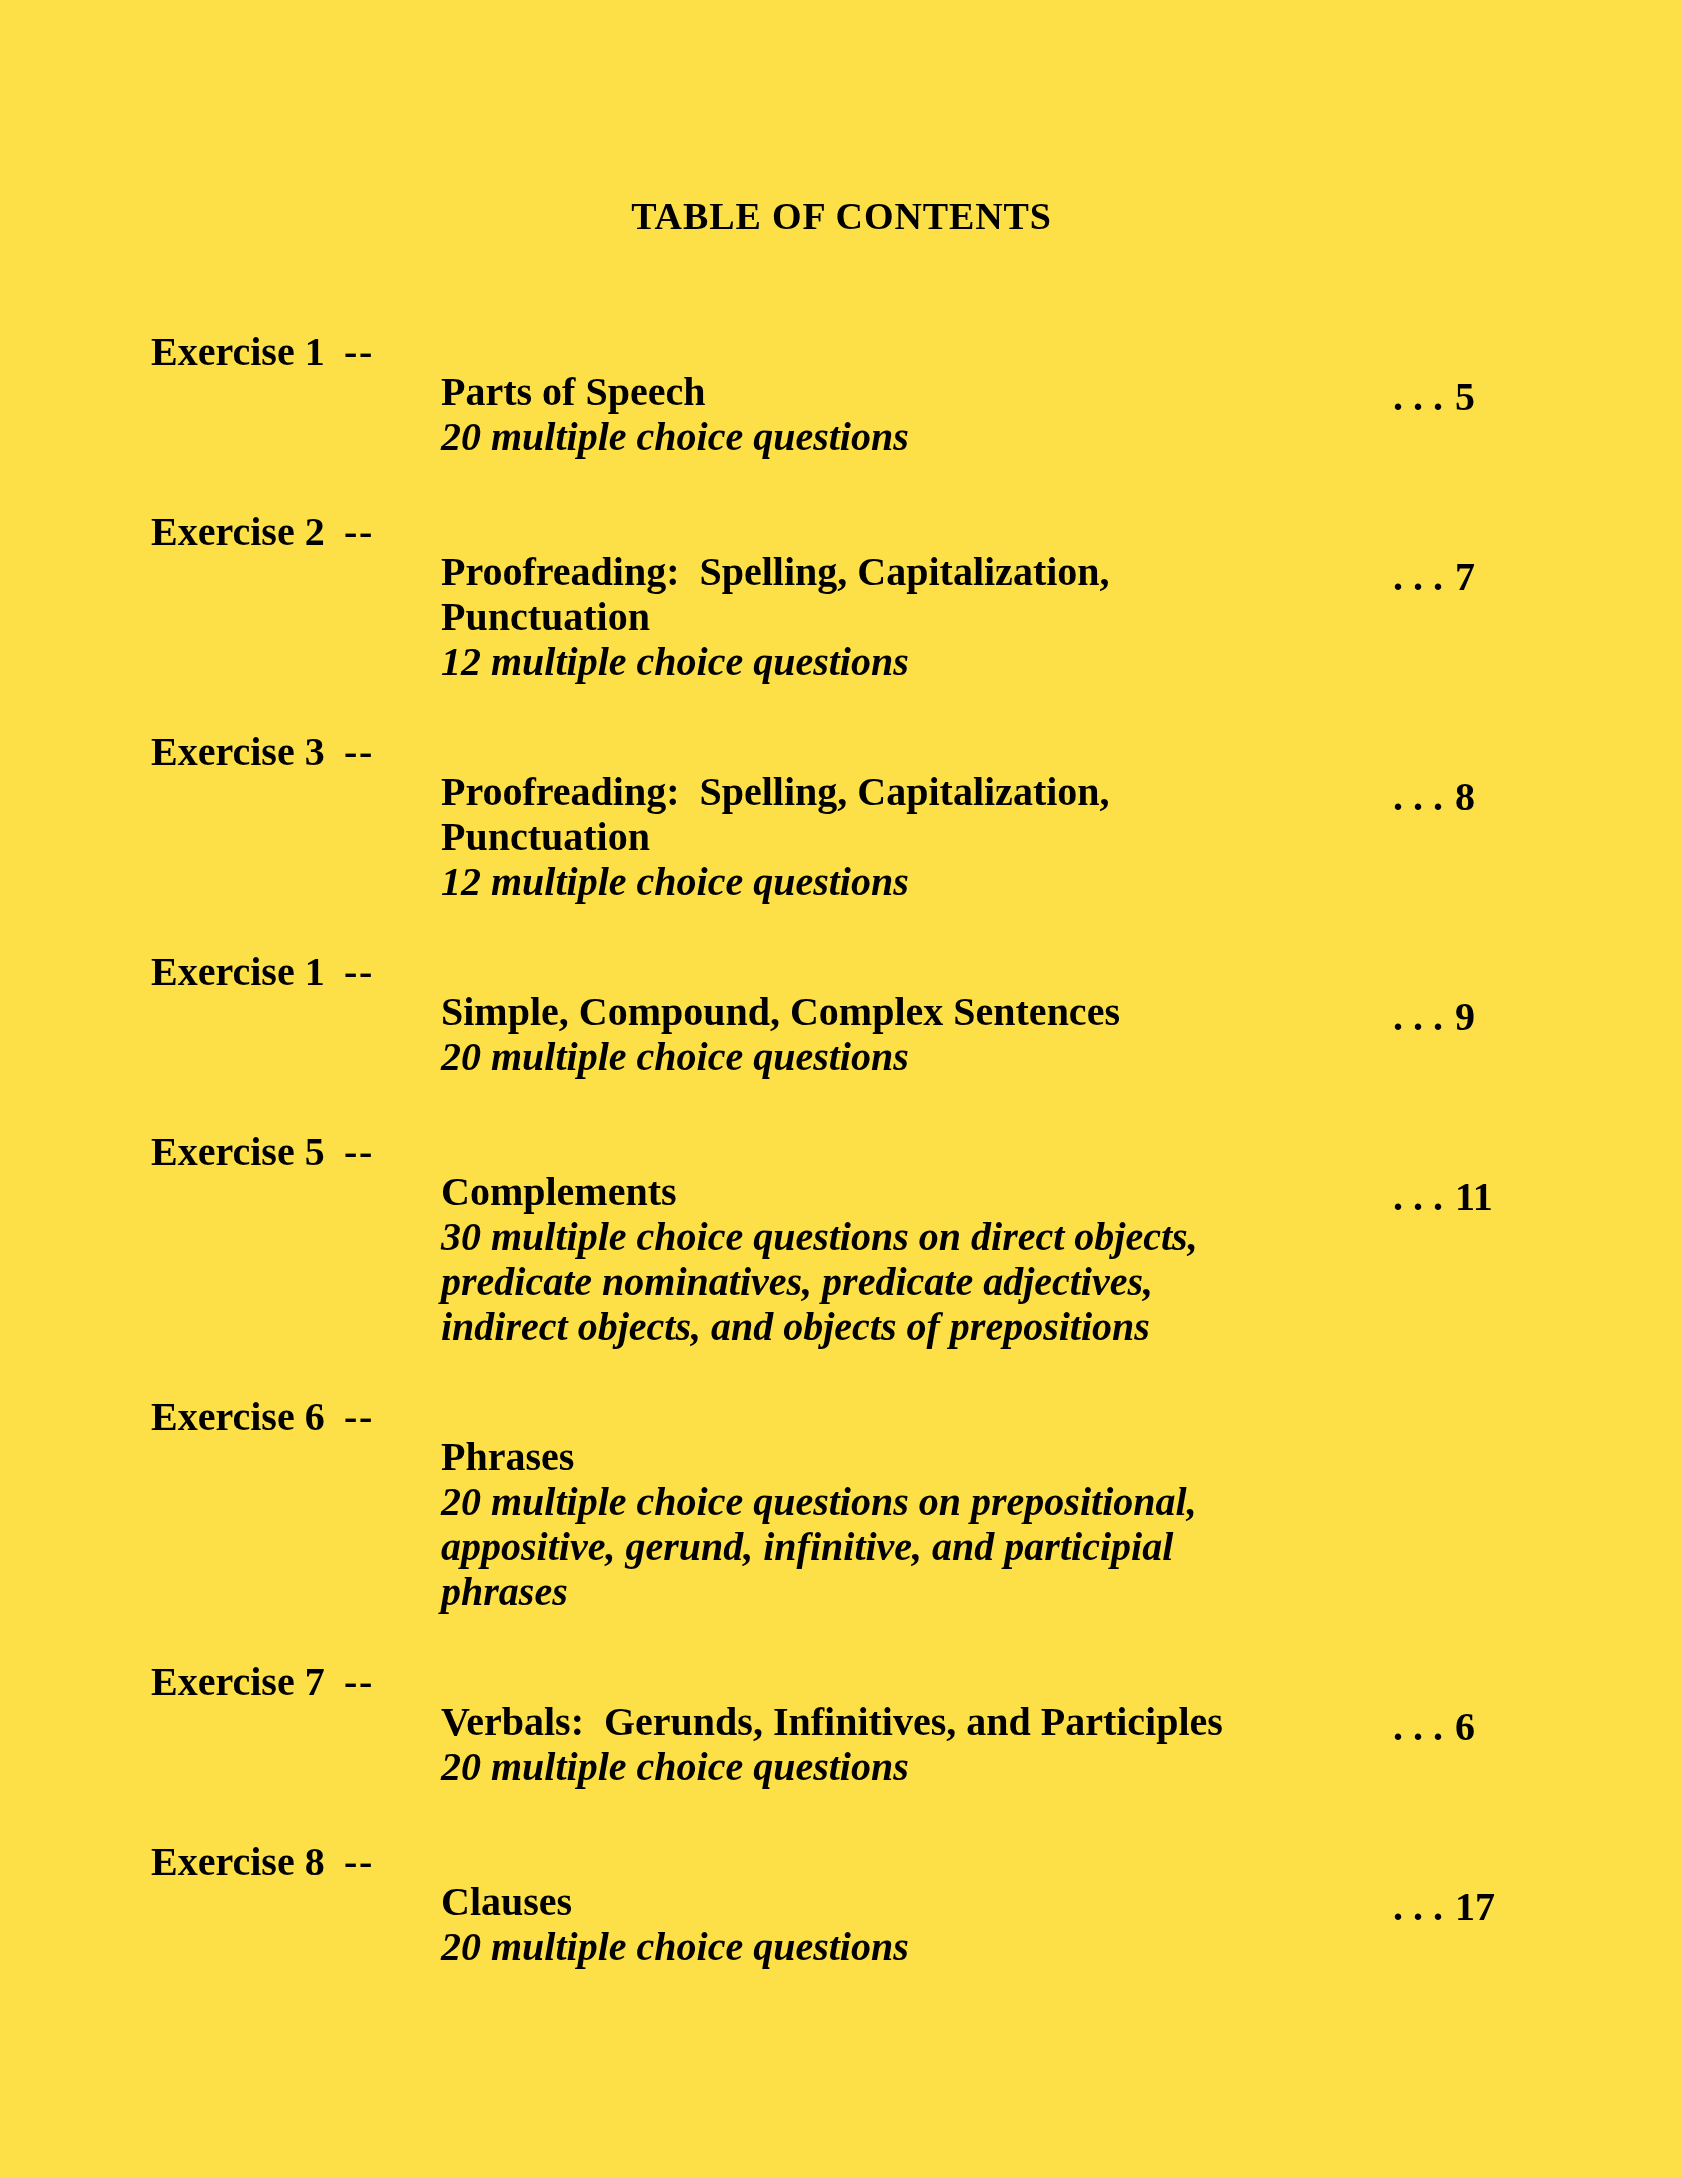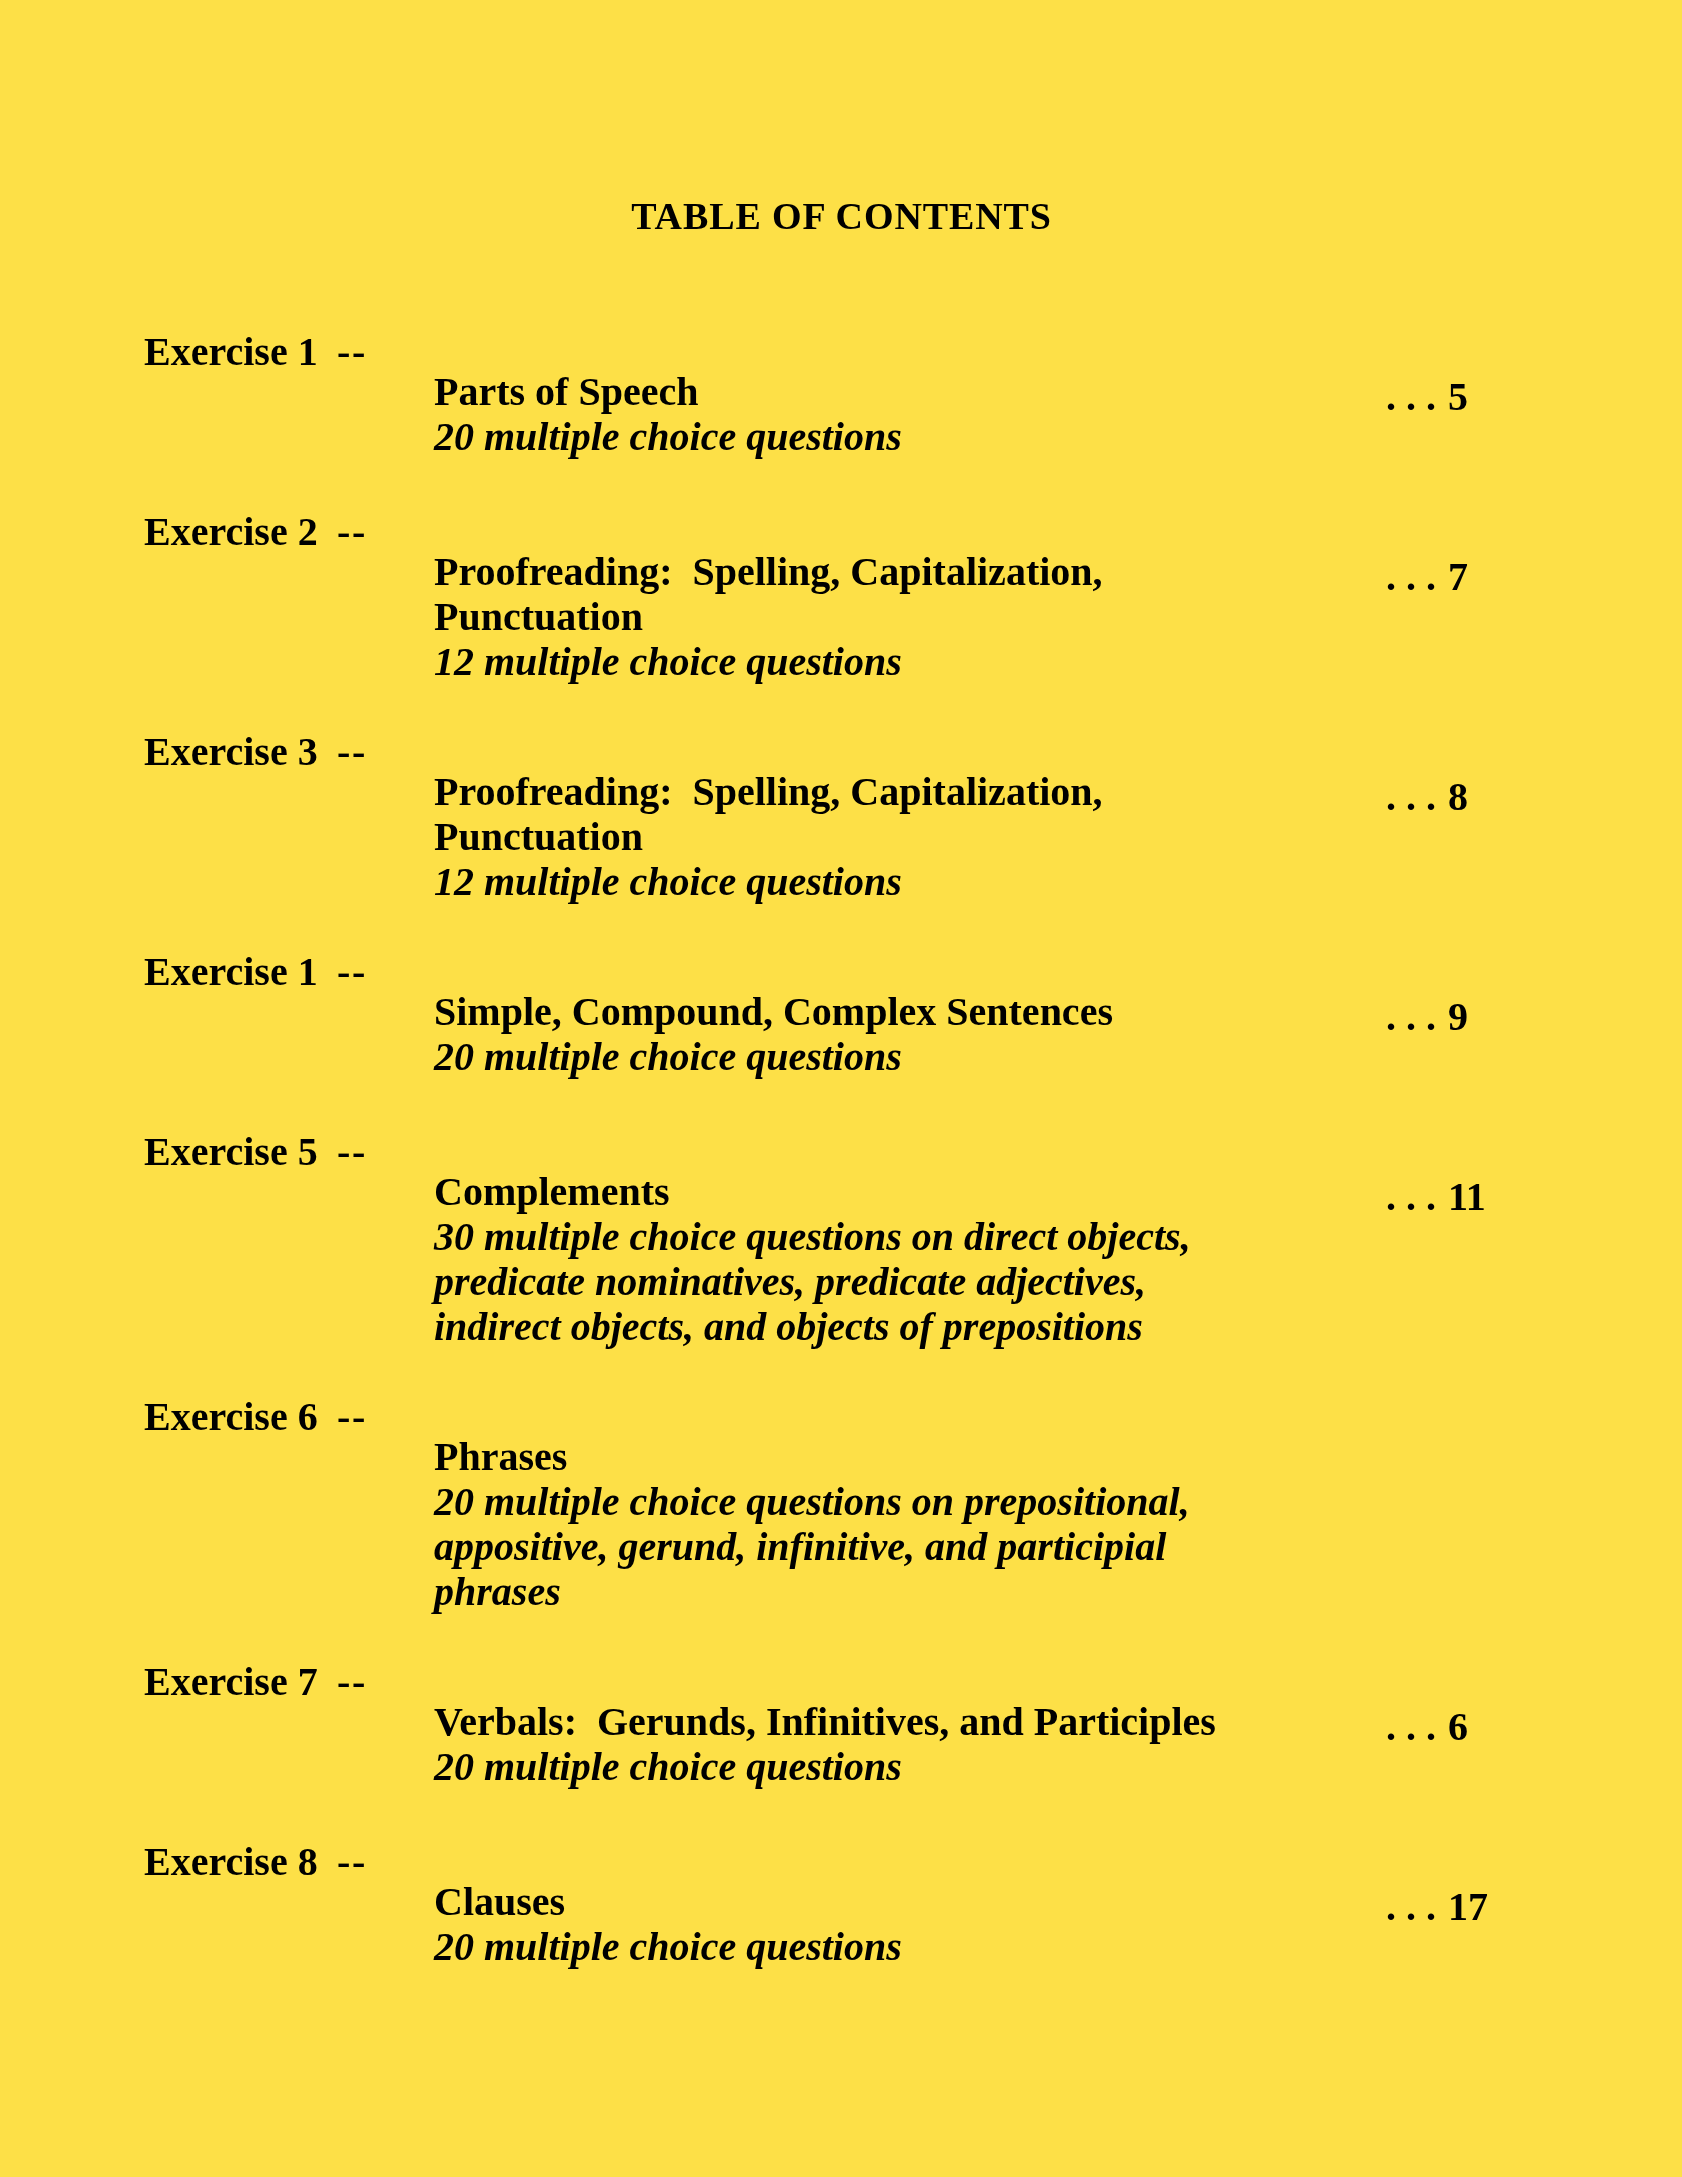--- a/index.html
+++ b/index.html
@@ -25,21 +25,21 @@
     width: 100%;
     text-align: center;
     font-size: 38px;
     line-height: 45px;
     letter-spacing: 0.9px;
     white-space: pre;
   }
   .entries {
     position: absolute;
     top: 329px;
-    left: 144px;
+    left: 151px;
     right: 0;
     font-family: Liberation Serif, serif;
   }
   .entry {
     display: flex;
     align-items: flex-start;
     margin-bottom: 45px;
     font-size: 40px;
     line-height: 45px;
   }

